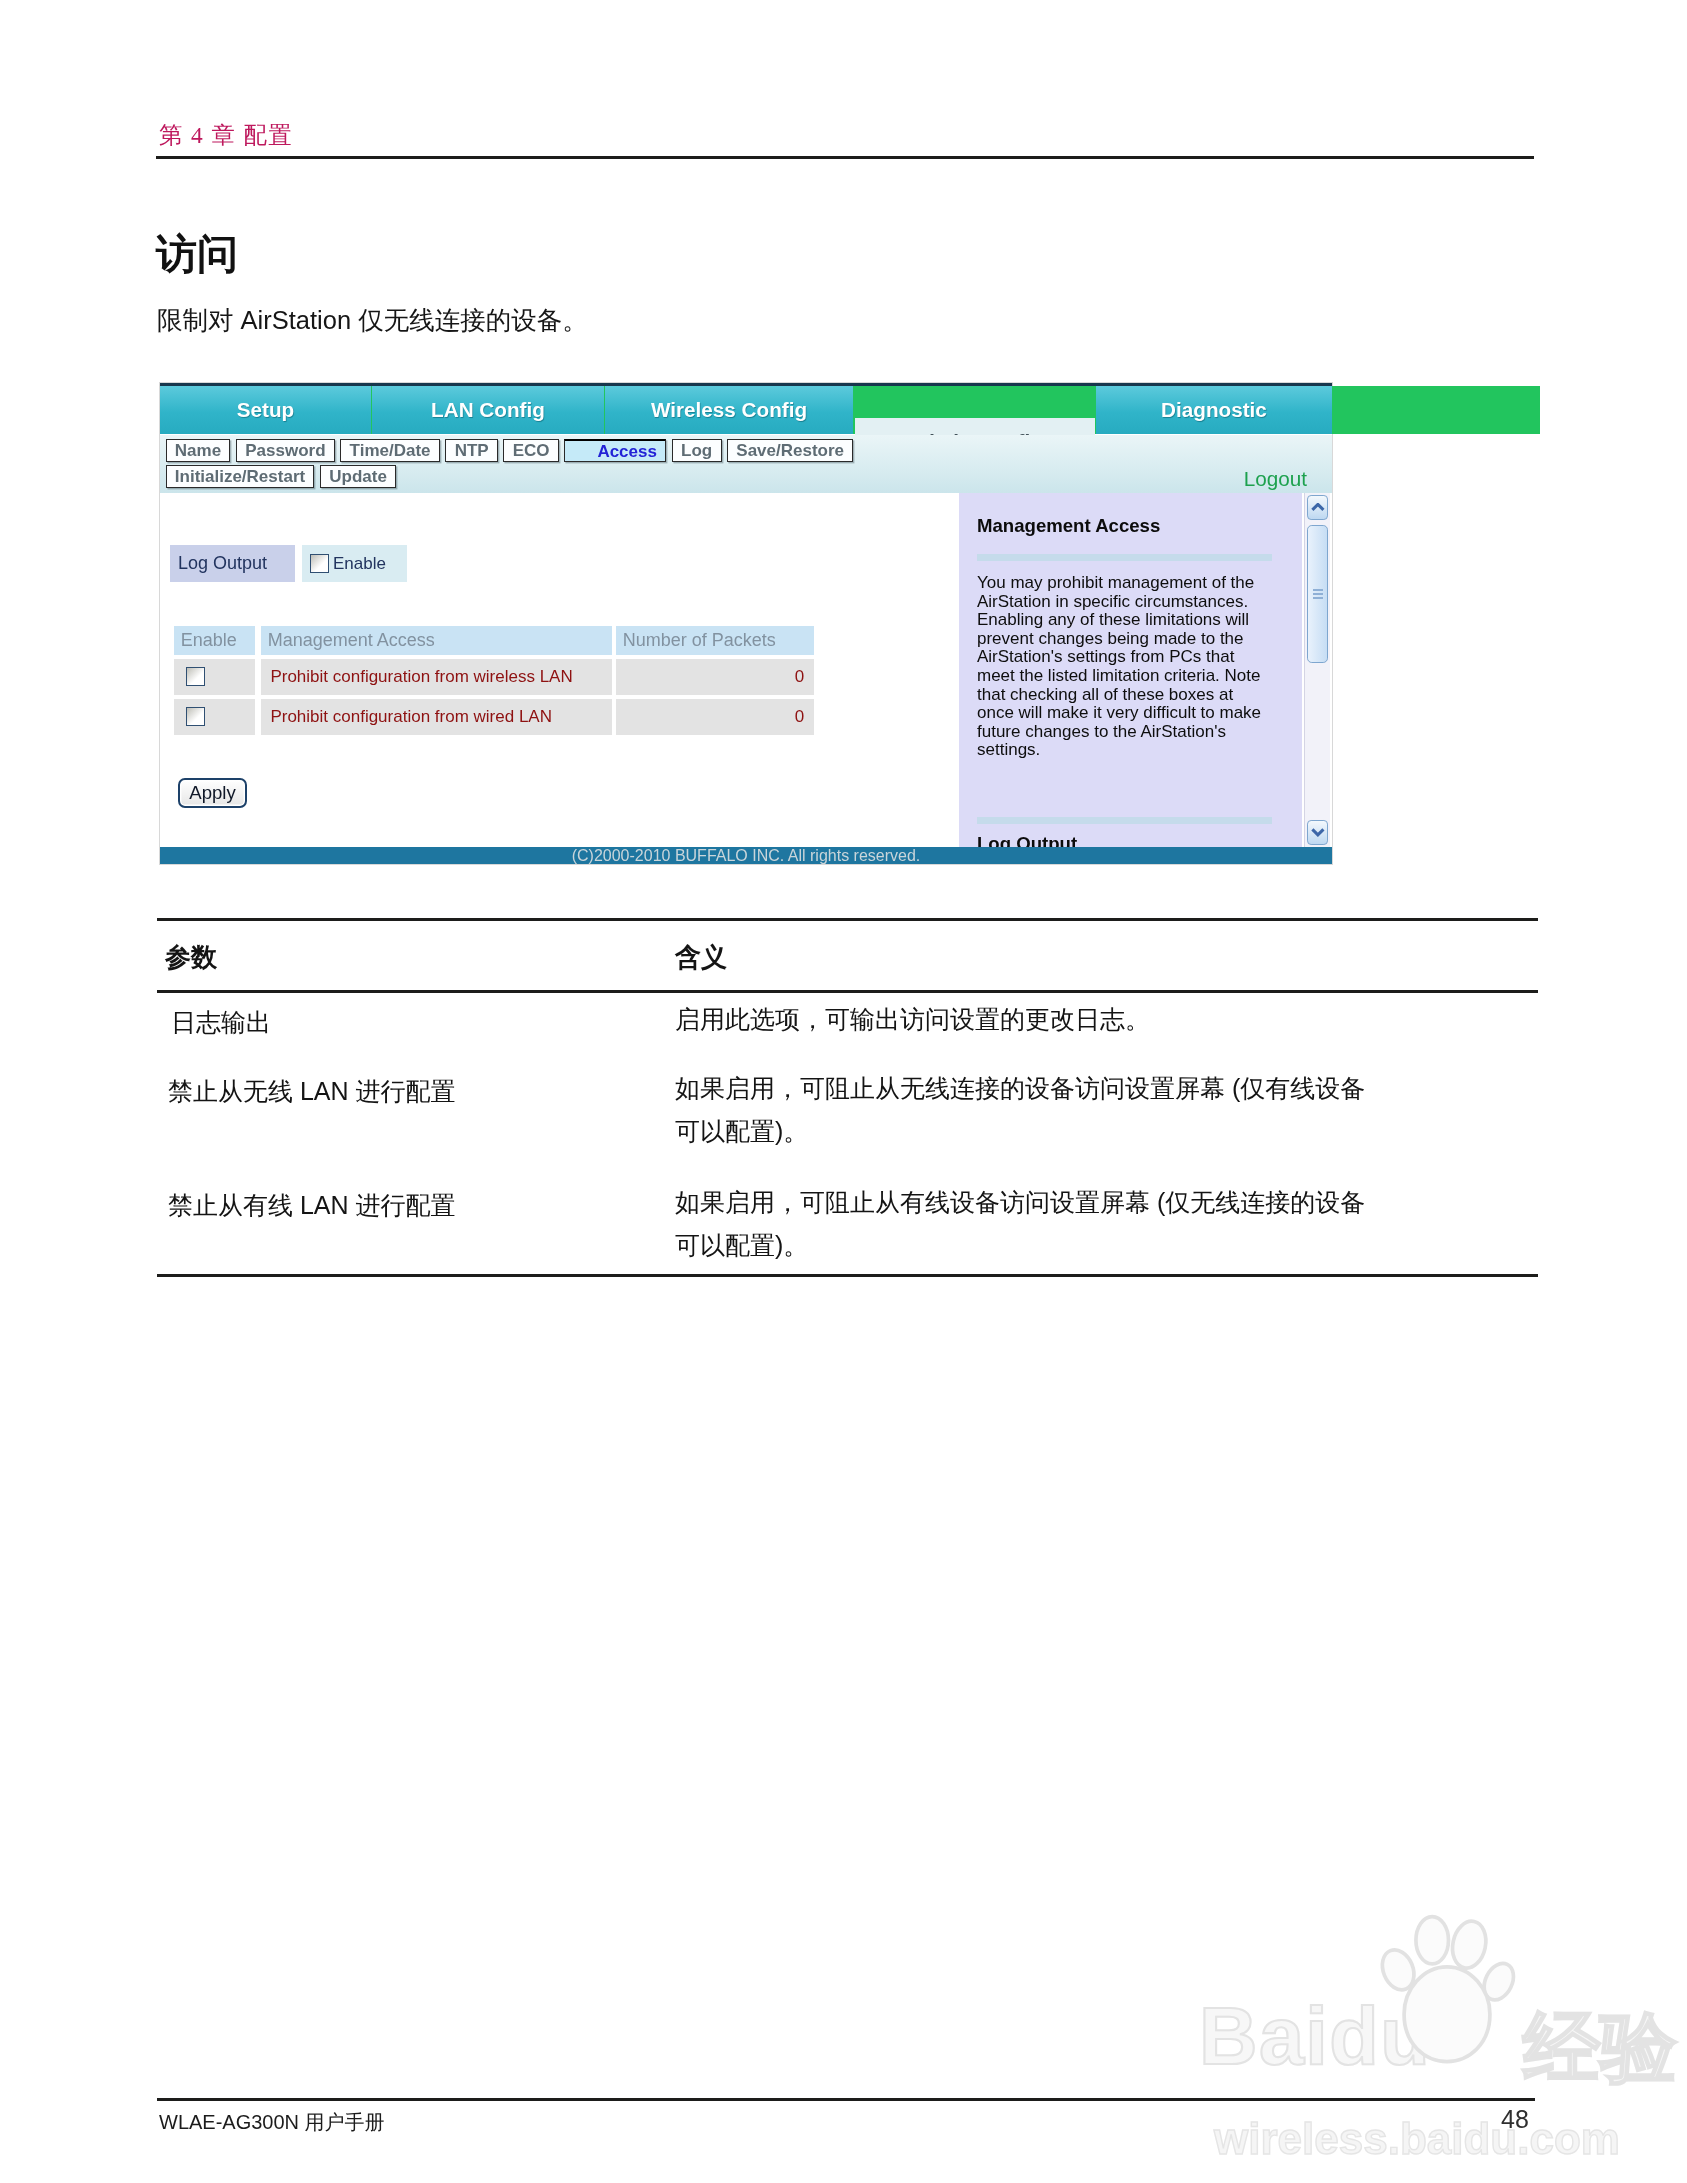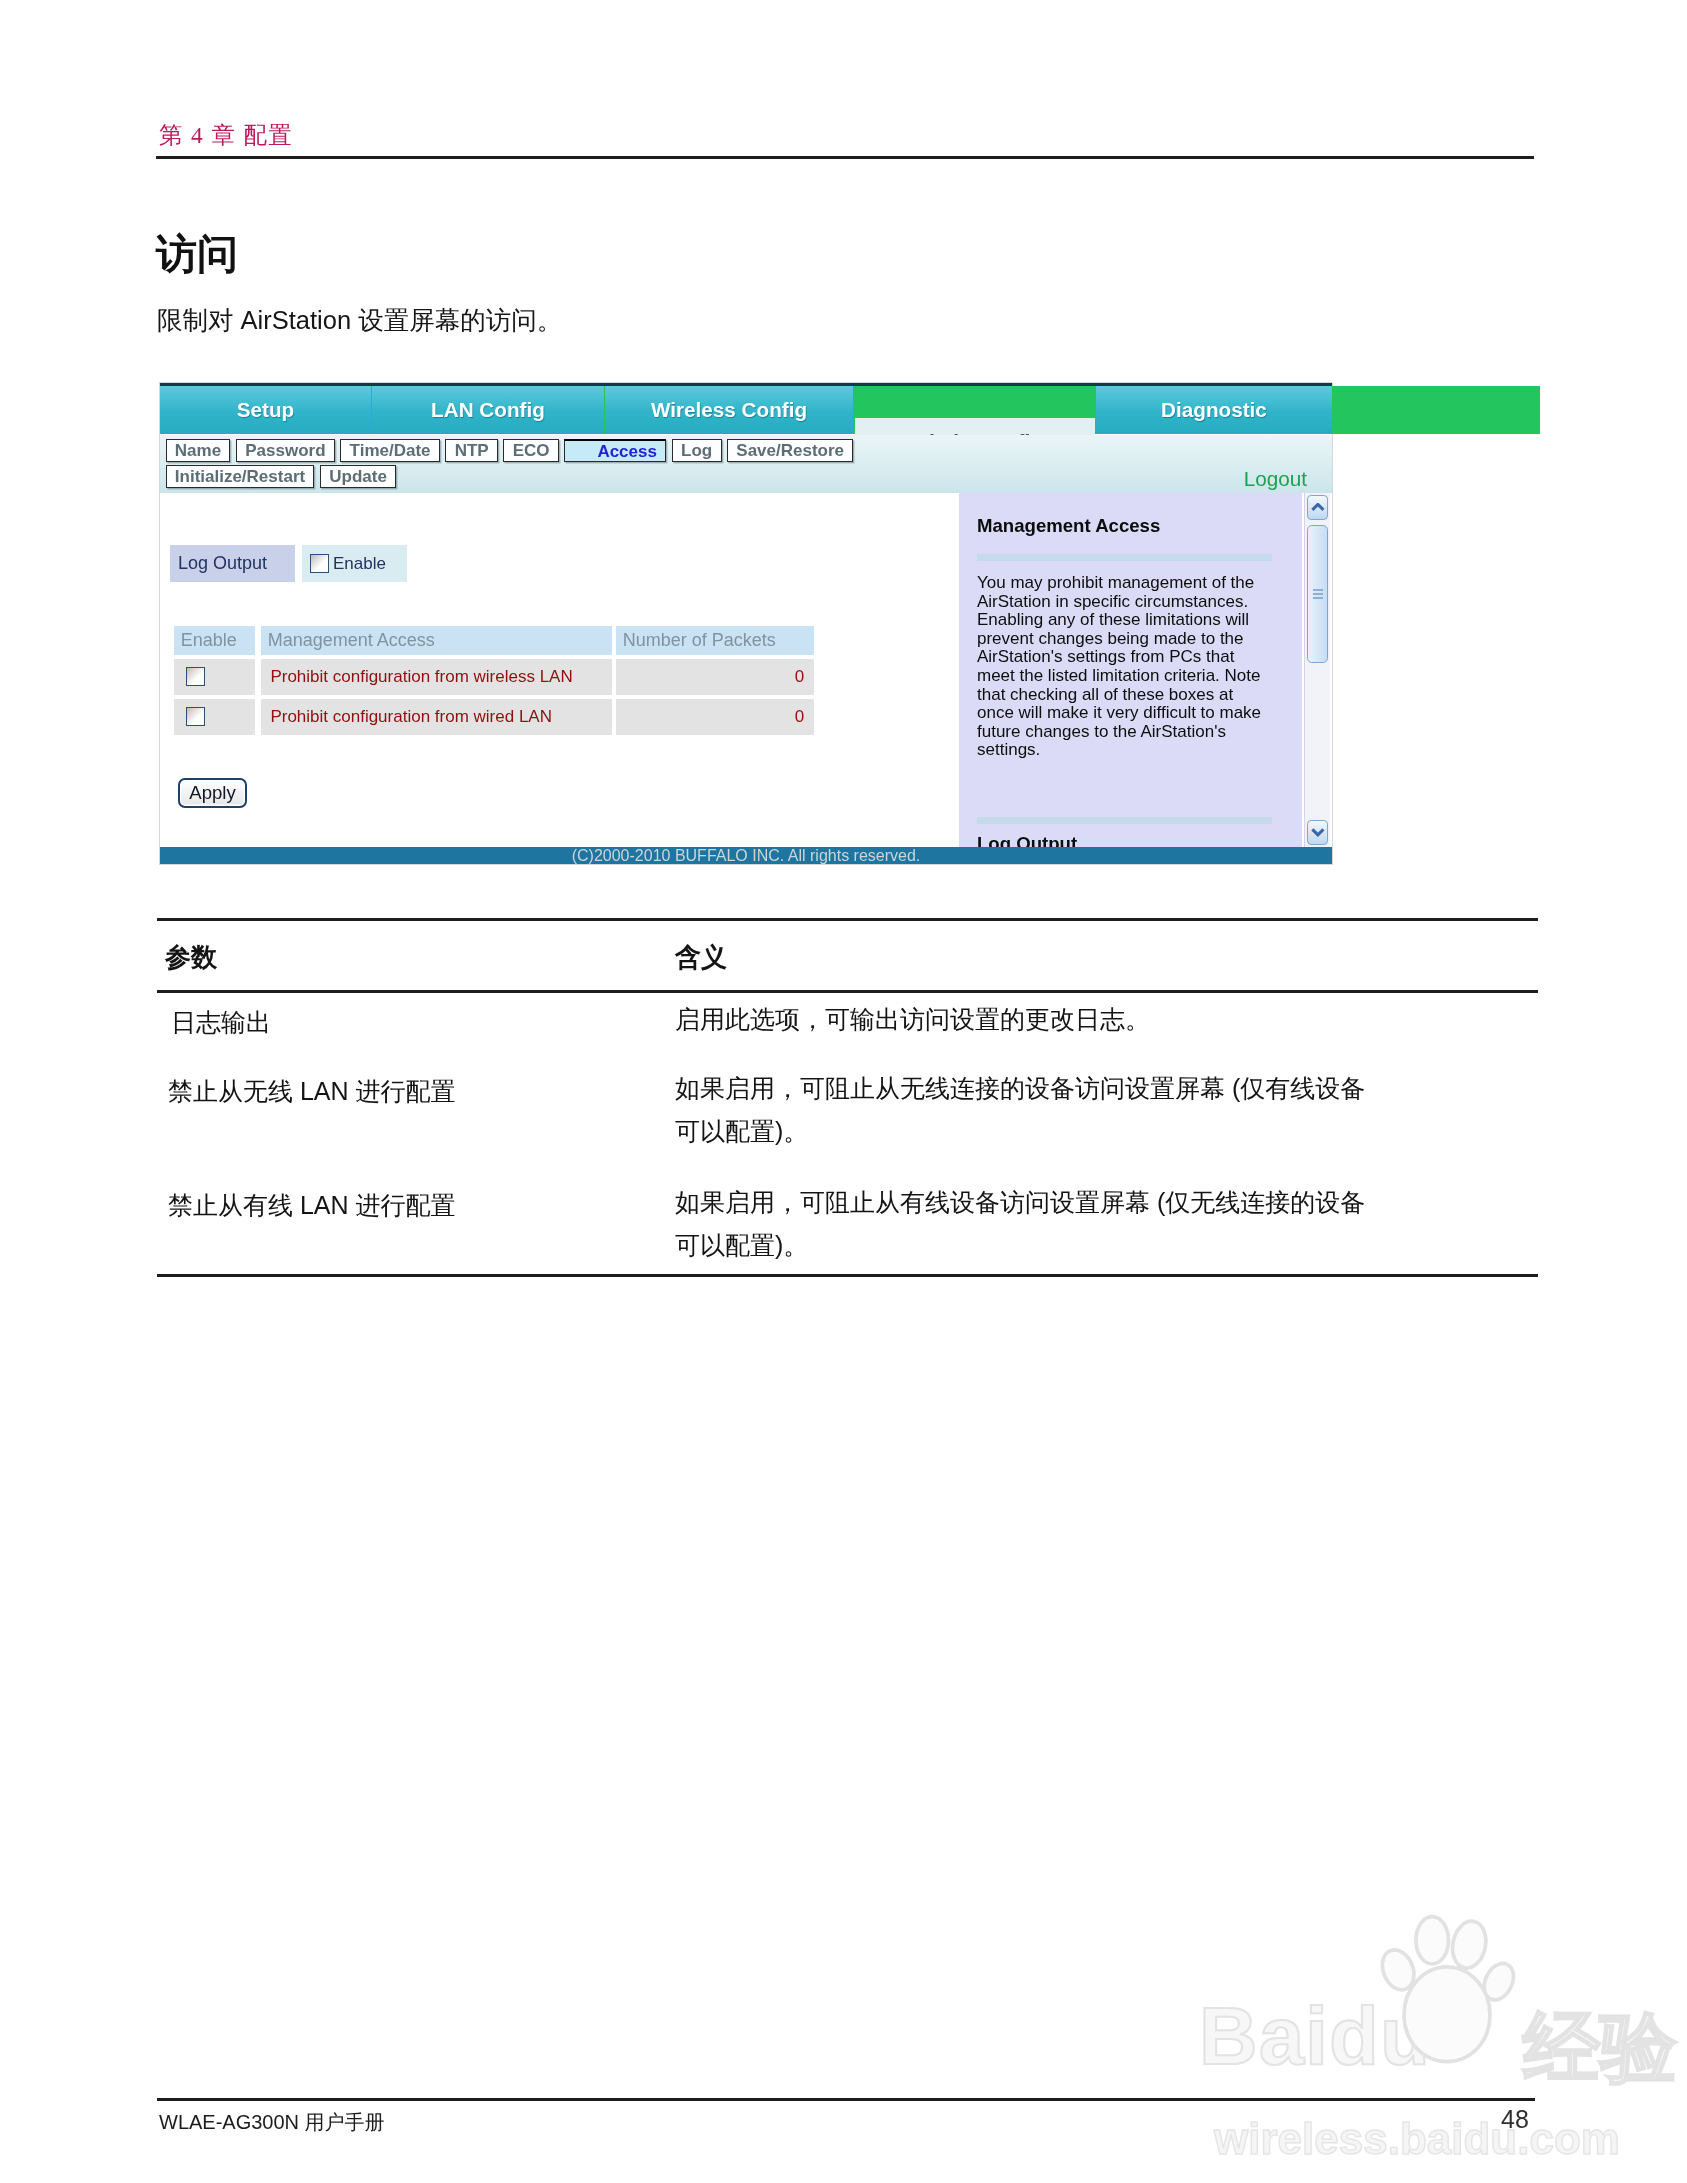--- a/index.html
+++ b/index.html
@@ -124,21 +124,21 @@
       <path d="M50 38 C66 38 79 53 79 70 C79 90 65 102 50 102 C35 102 21 90 21 70 C21 53 34 38 50 38 Z"></path>
     </g>
   </svg>
   <span class="wm-cn">经验</span>
 </div>
 <div class="abs wm-url">wireless.baidu.com</div>
 
 <div class="abs chapter-header">第 4 章  配置</div>
 <div class="abs header-rule"></div>
 <div class="abs section-title">访问</div>
-<div class="abs section-intro">限制对 AirStation 设置屏幕的访问。</div>
+<div class="abs section-intro">限制对 AirStation 仅无线连接的设备。</div>
 
 <div class="abs shot">
   <div class="abs shot-topline"></div>
 
   <div class="abs tabbar">
     <div class="abs tab" style="left:0;width:211px;"><span>Setup</span></div>
     <div class="abs tab" style="left:212px;width:232px;"><span>LAN Config</span></div>
     <div class="abs tab" style="left:445px;width:248px;"><span>Wireless Config</span></div>
     <div class="abs tab active" style="left:695px;width:240px;margin-top:32px;"><span>Admin Config</span></div>
     <div class="abs tab" style="left:936px;width:236px;"><span>Diagnostic</span></div>

